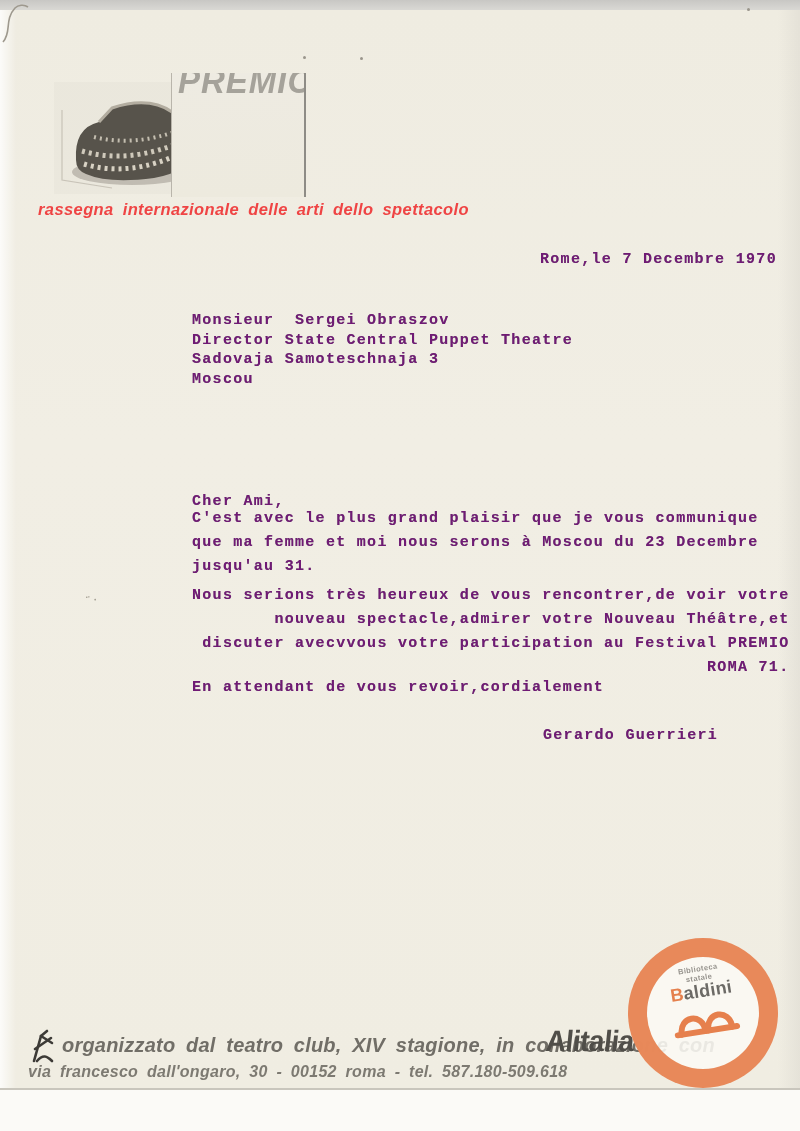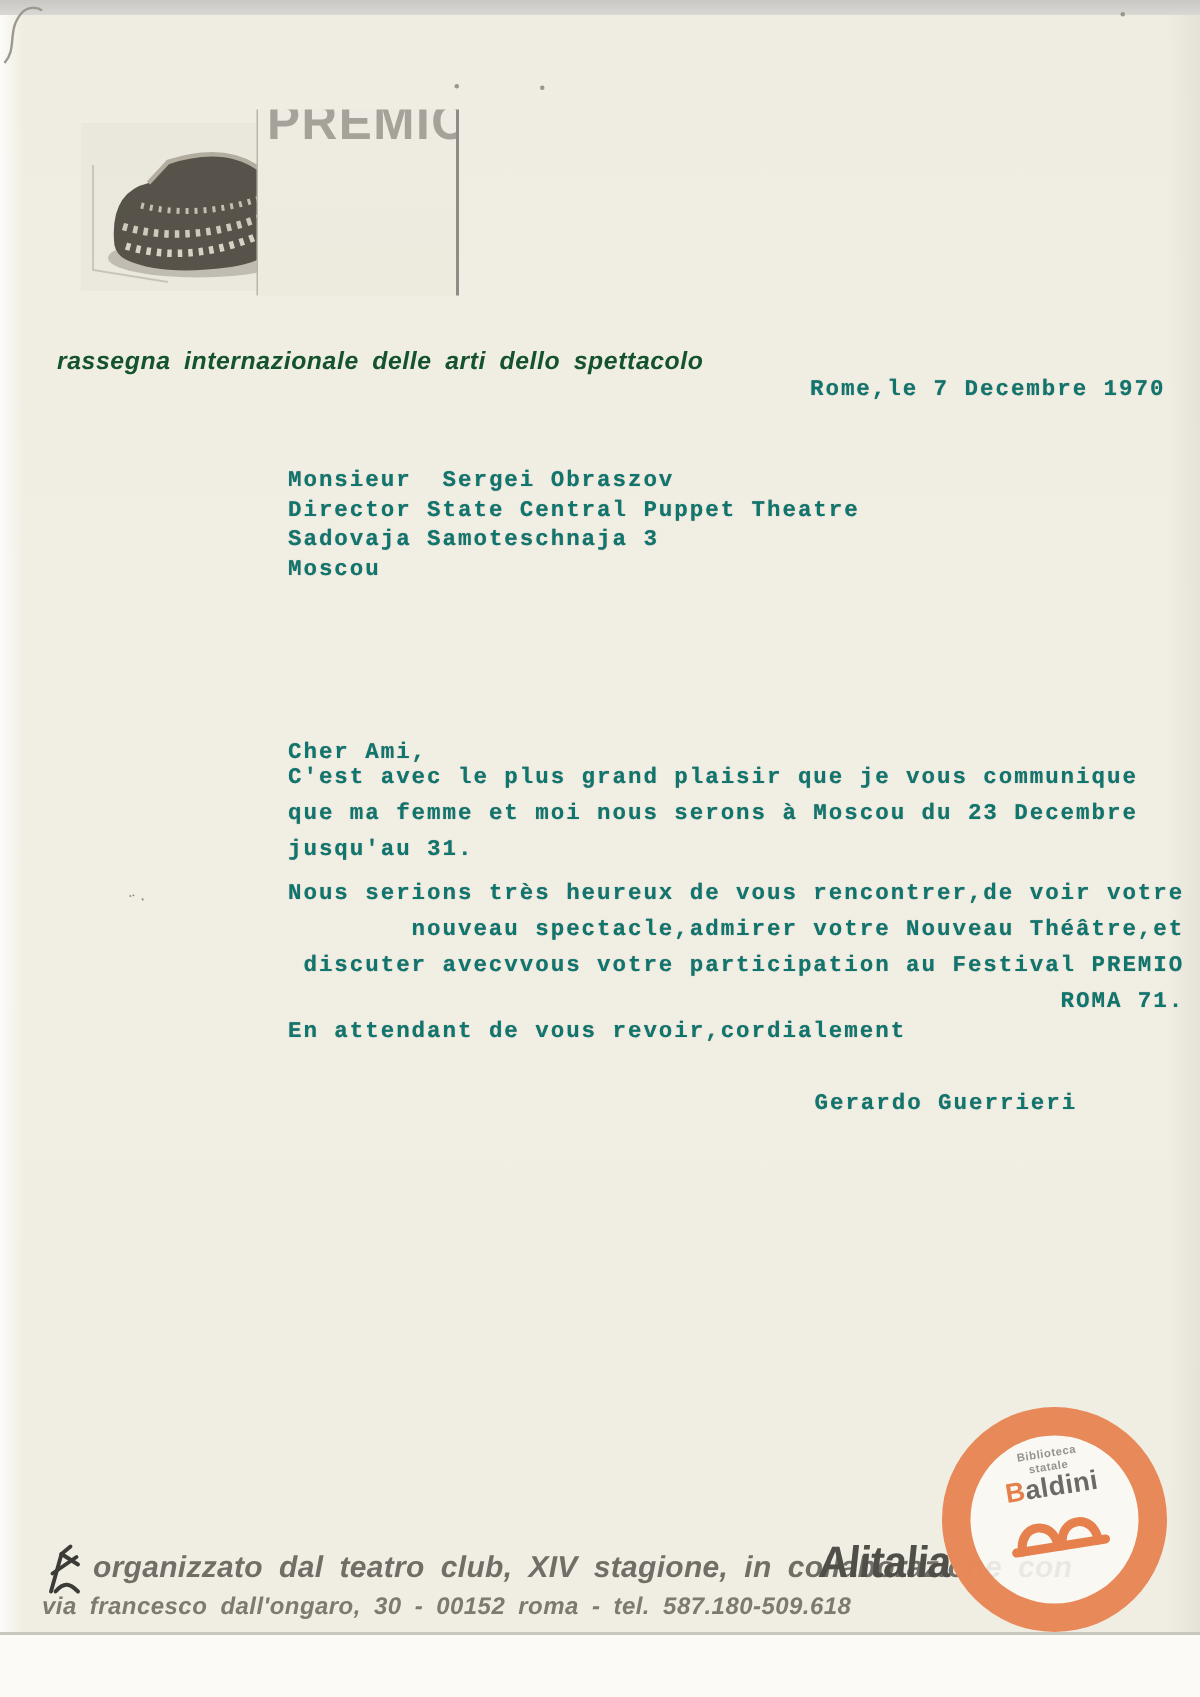--- a/index.html
+++ b/index.html
@@ -35,46 +35,46 @@
   }
 
   
   .colosseum{position:absolute;left:52px;top:80px;}
   .premio-panel{
     position:absolute;left:171px;top:73px;width:132px;height:124px;
     background:linear-gradient(180deg,#eeebe2,#edeade);
     border-right:2px solid #8e8c86;border-left:1px solid #b9b5ab;
   }
   .premio-word{
-    height:25px;overflow:hidden;margin:0 0 0 6px;
+    height:25px;overflow:hidden;margin:0 0 0 6px;font-style:italic;
   }
   .premio-word span{
     display:block;margin-top:-11px;
     font-size:33px;font-weight:bold;color:#a5a29a;letter-spacing:1px;
     transform:scaleY(1.05);font-family:"Liberation Sans",sans-serif;
   }
   .roma-word{
     margin:0 0 0 4px;font-size:37px;line-height:34px;font-weight:bold;color:#6f6d68;
     letter-spacing:0.5px;transform:scaleY(1.02);font-family:"Liberation Sans",sans-serif;
   }
   .year-word{
     margin:1px 0 0 4px;font-size:36px;line-height:33px;font-weight:bold;color:#7c7a75;
     font-family:"Liberation Sans",sans-serif;
   }
   .tagline{
     position:absolute;left:38px;top:200px;
-    font-style:italic;font-weight:bold;font-size:16.5px;color:#14532d;
-    letter-spacing:0.4px;word-spacing:4px;margin-top:32px;
+    font-style:italic;font-weight:bold;font-size:16.5px;color:#ef4444;
+    letter-spacing:0.4px;word-spacing:4px;
   }
 
   
   .tw{
     position:absolute;
     font-family:"Liberation Mono","DejaVu Sans Mono",monospace;
-    font-weight:700;color:#0f766e;font-size:15px;
+    font-weight:700;color:#701a75;font-size:15px;
     letter-spacing:1.3px;white-space:pre;
     text-shadow:0 0 0.6px rgba(60,58,66,.55);
   }
   .tw-body{line-height:24px;}
   .tw-addr{line-height:19.6px;}
 
   
   .teatro-logo{position:absolute;left:26px;top:1027px;}
   .footer-line1{
     position:absolute;left:62px;top:1034px;

